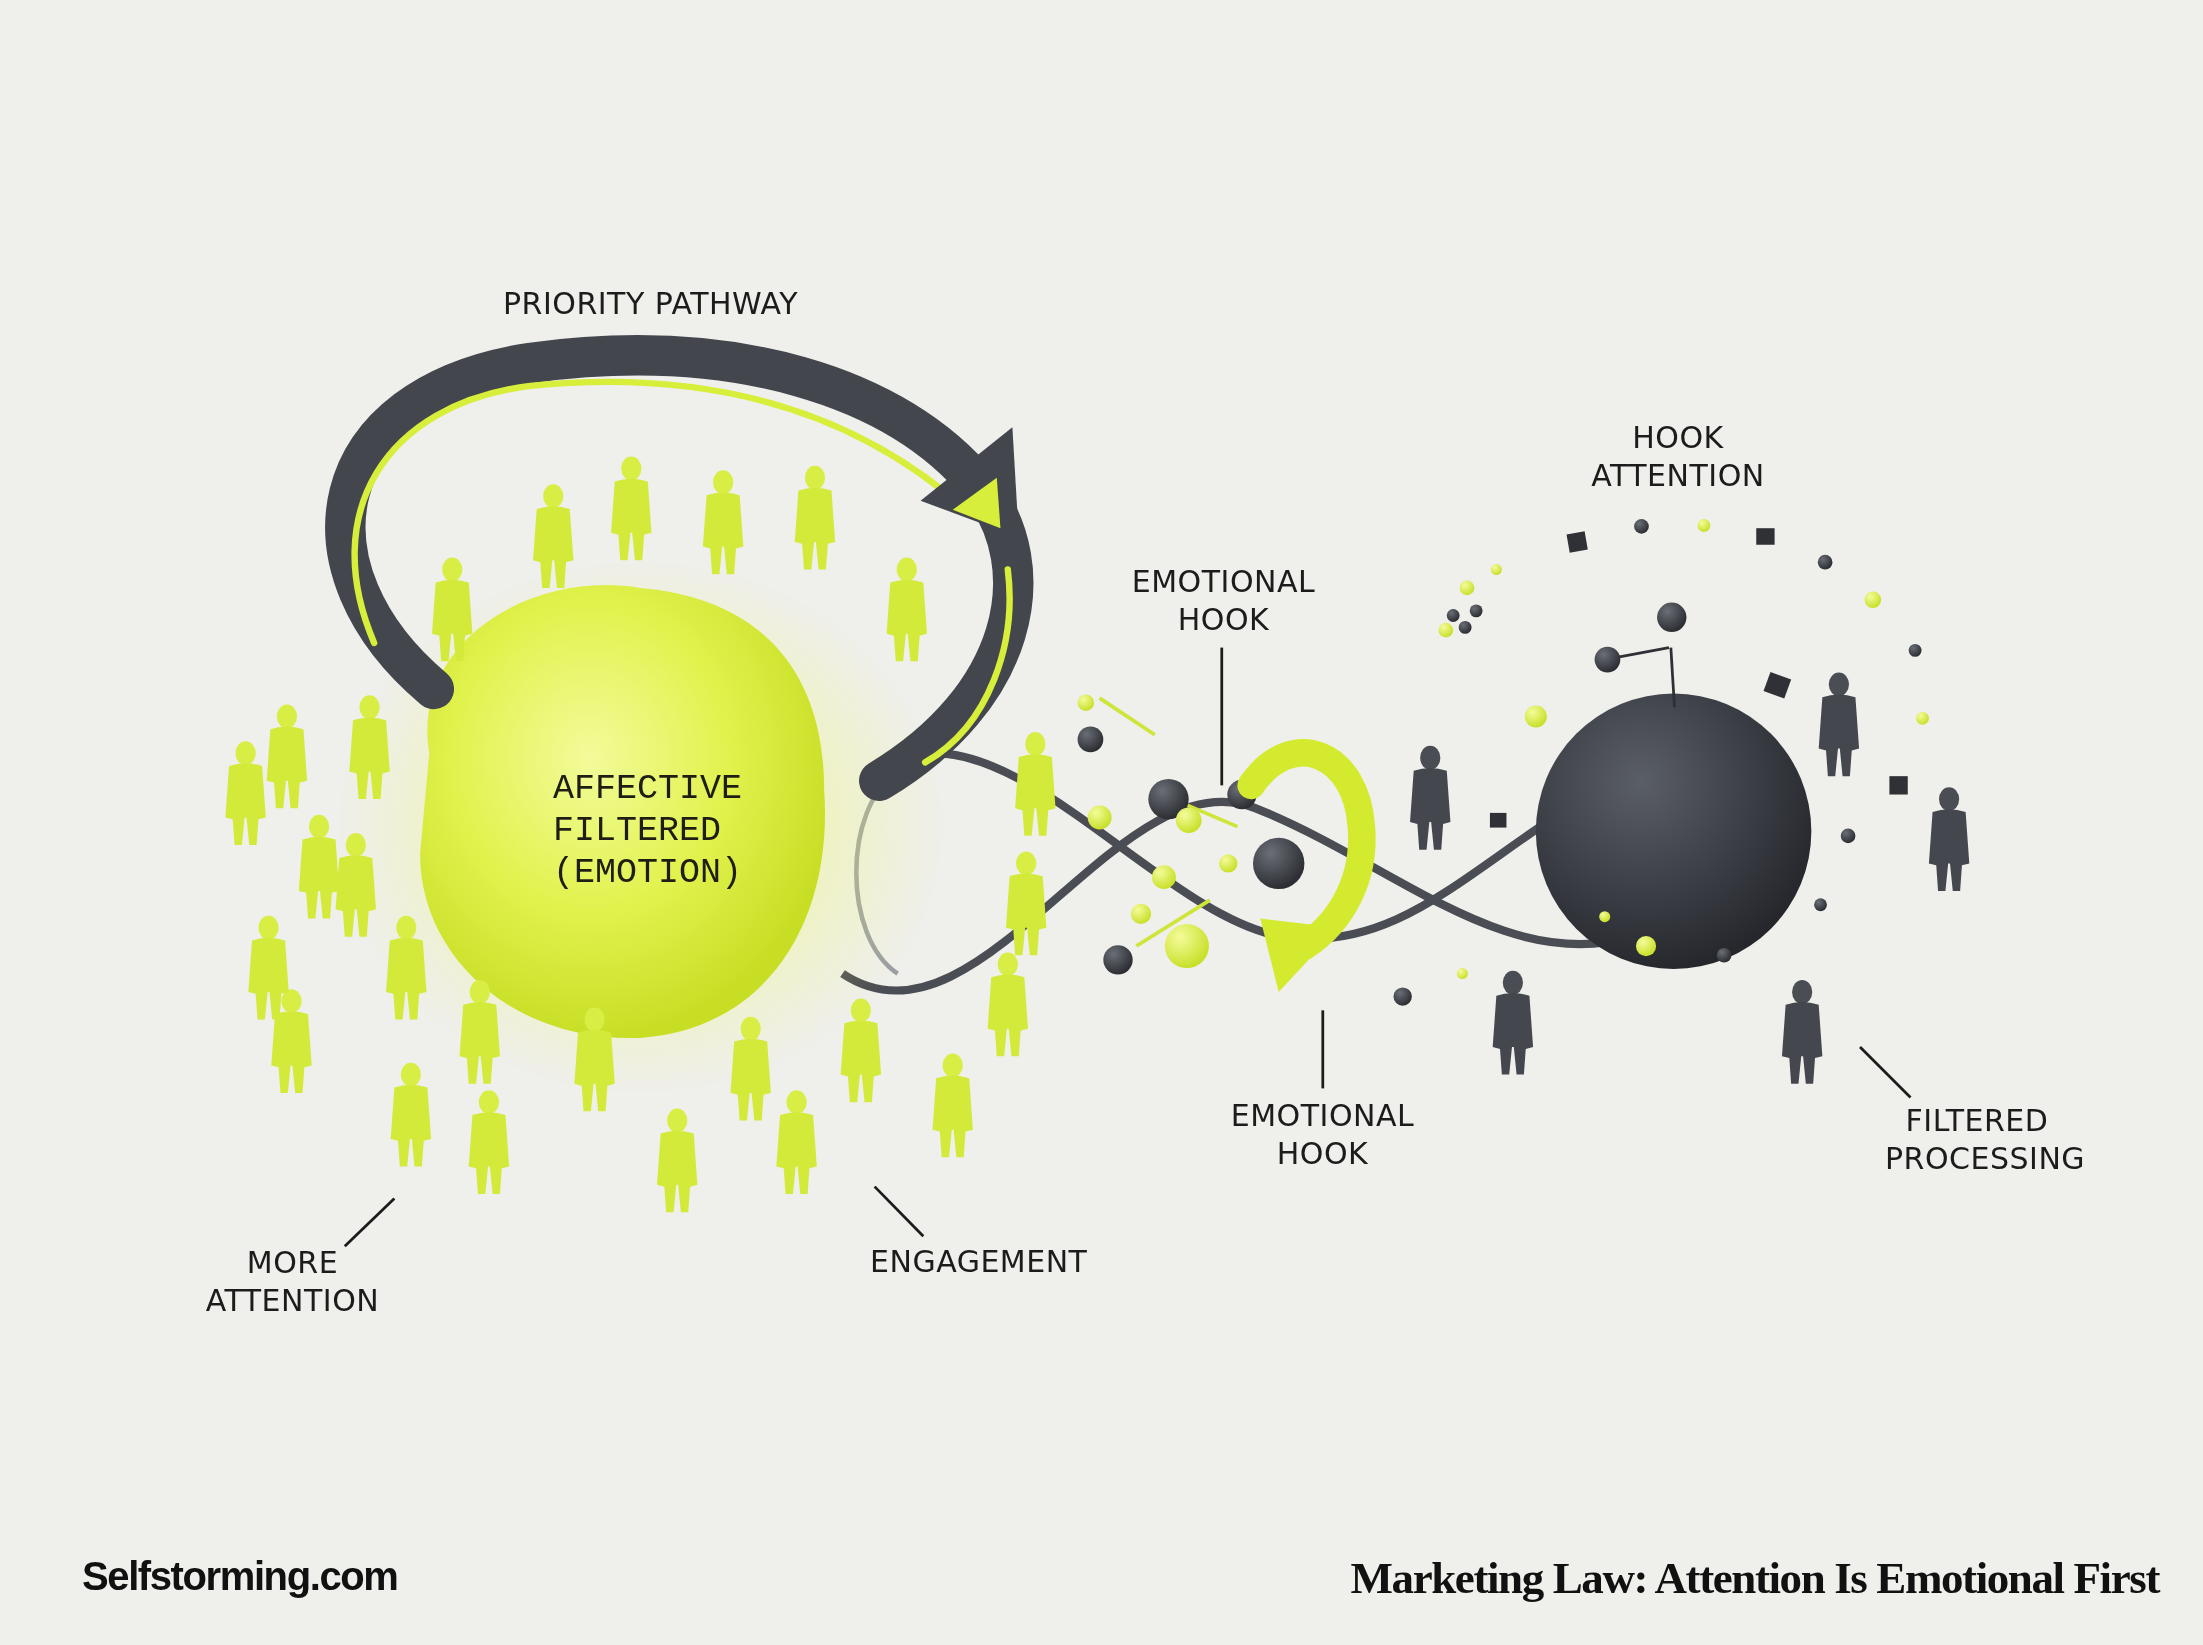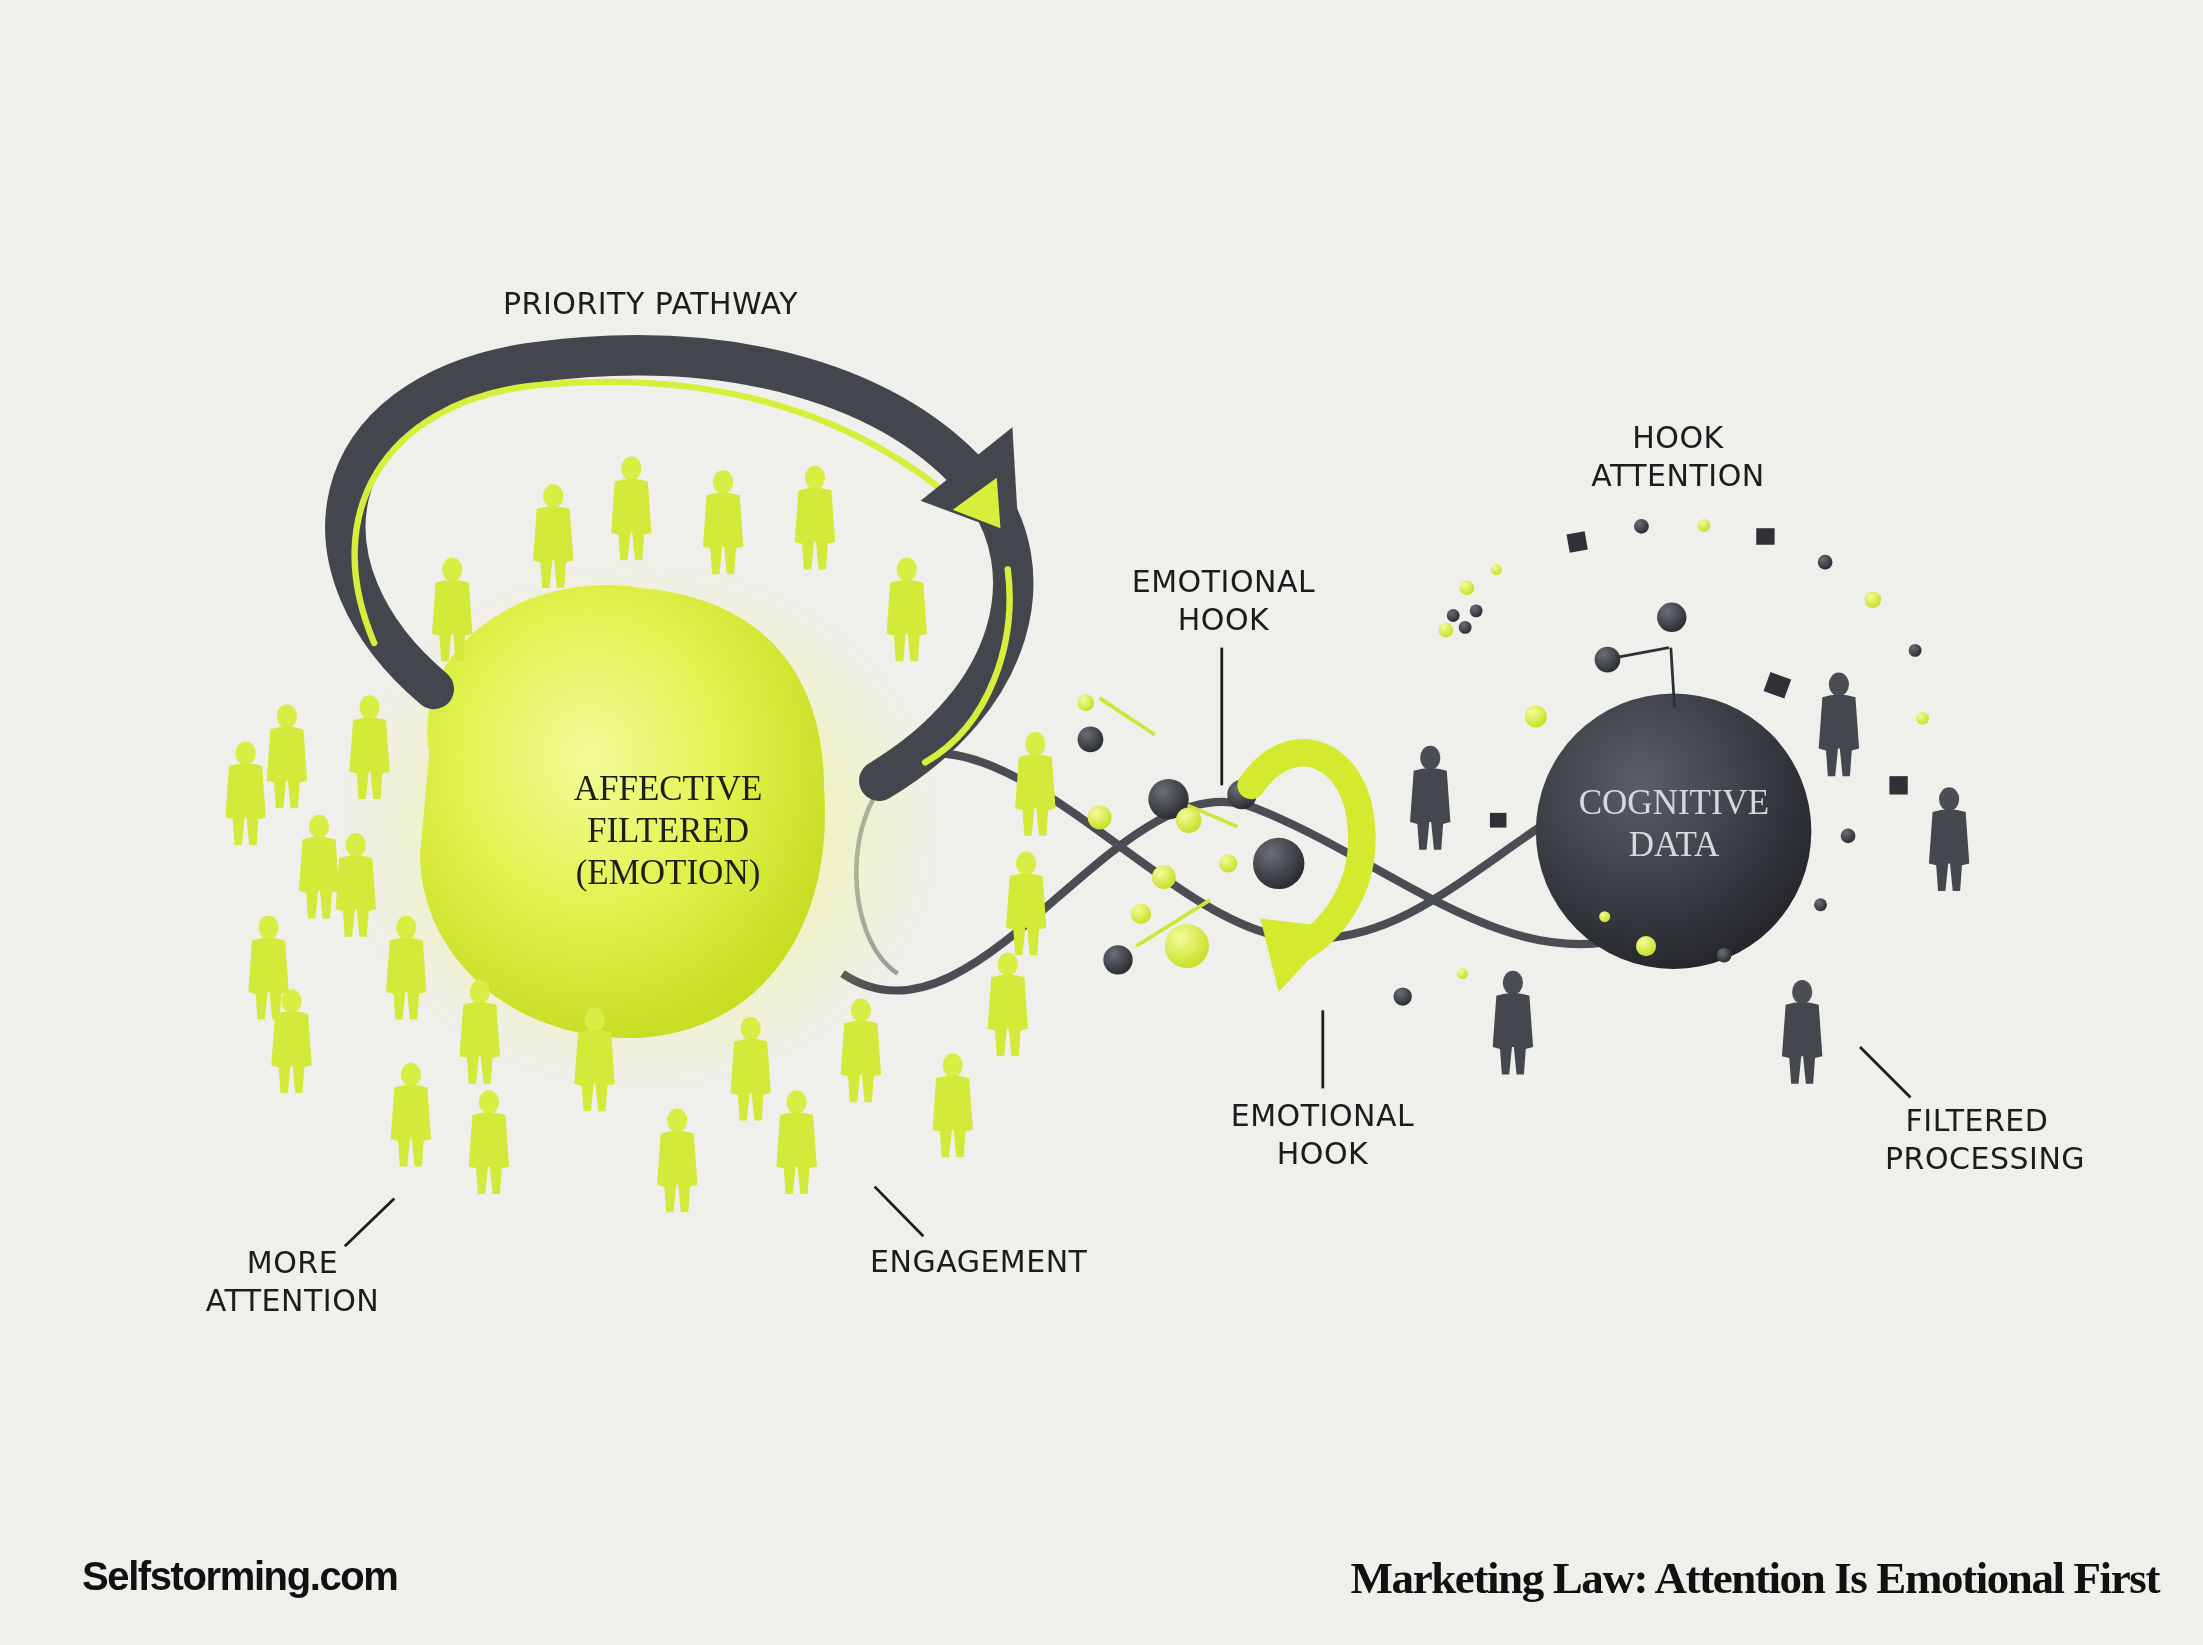--- a/index.html
+++ b/index.html
@@ -1,20 +1,20 @@
 <!DOCTYPE html>
 <html style="font-size:14.7px"><head>
 <meta charset="utf-8">
 <style>
   html,body{margin:0;padding:0;}
   body{width:2204px;height:1646px;background:#efefeb;position:relative;overflow:hidden;font-family:"Liberation Sans",sans-serif;}
   .stage{position:absolute;left:16px;top:0;width:2204px;height:1646px;}
   .stage svg{position:absolute;left:0;top:0;}
   .label{position:absolute;color:#1c1c1c;font-family:"DejaVu Sans","Liberation Sans",sans-serif;font-size:30px;line-height:38px;text-align:center;letter-spacing:0.5px;white-space:nowrap;}
-  .sphere-label{position:absolute;font-family:Liberation Serif, serif;font-size:35px;line-height:42px;text-align:center;white-space:nowrap;}
+  .sphere-label{position:absolute;font-family:Liberation Mono, monospace;font-size:35px;line-height:42px;text-align:left;white-space:nowrap;}
   .brand{position:absolute;left:66px;top:1554px;font-family:"Liberation Sans",sans-serif;font-weight:700;font-size:40px;letter-spacing:-1.4px;color:#111;}
   .footer-title{position:absolute;right:61px;top:1552px;font-family:"Liberation Serif","DejaVu Serif",serif;font-weight:700;font-size:45px;letter-spacing:-1.4px;color:#111;}
 </style>
 </head>
 <body>
 
 <div class="stage">
   <svg width="2204" height="1646" viewBox="0 0 2400 1792">
     <defs>
       <radialGradient id="limeSphere" cx="42%" cy="38%" r="62%">
@@ -197,21 +197,17 @@
   </div>
 
   <div class="label" style="left:854px;top:1243px;">ENGAGEMENT</div>
 
   <div class="sphere-label" style="left:537px;top:768px;width:230px;color:#1e1e14;">
     <div>AFFECTIVE</div>
     <div>FILTERED</div>
     <div>(EMOTION)</div>
   </div>
 
-  <div class="sphere-label" style="left:1543px;top:782px;width:230px;color:#d7d9dc;">
-    <div>COGNITIVE</div>
-    <div>DATA</div>
-  </div>
 
   <div class="brand">Selfstorming.com</div>
   <div class="footer-title">Marketing Law: Attention Is Emotional First</div>
 </div>
 
 
 </body></html>

